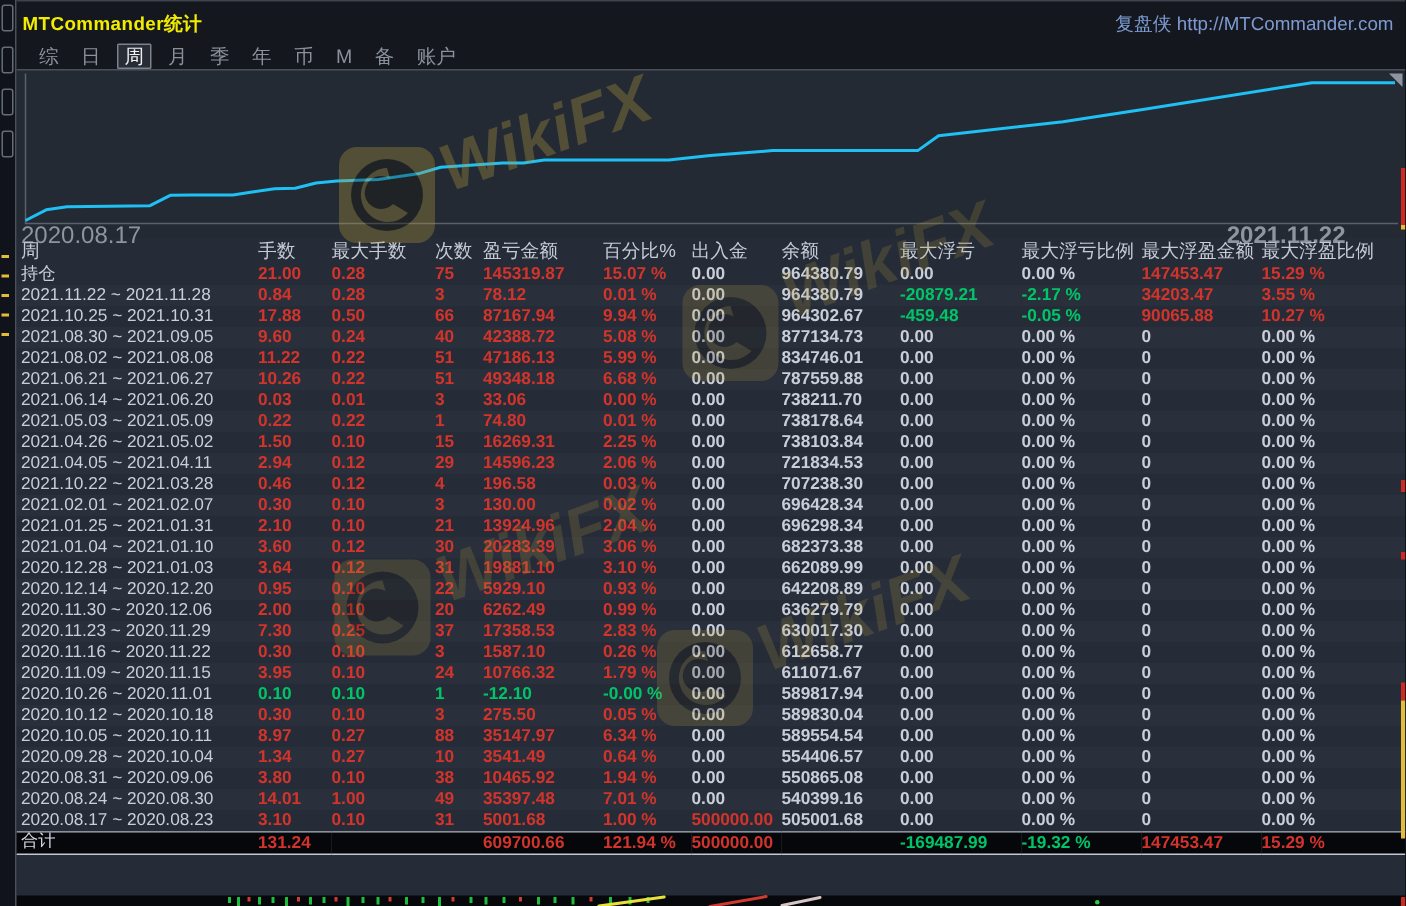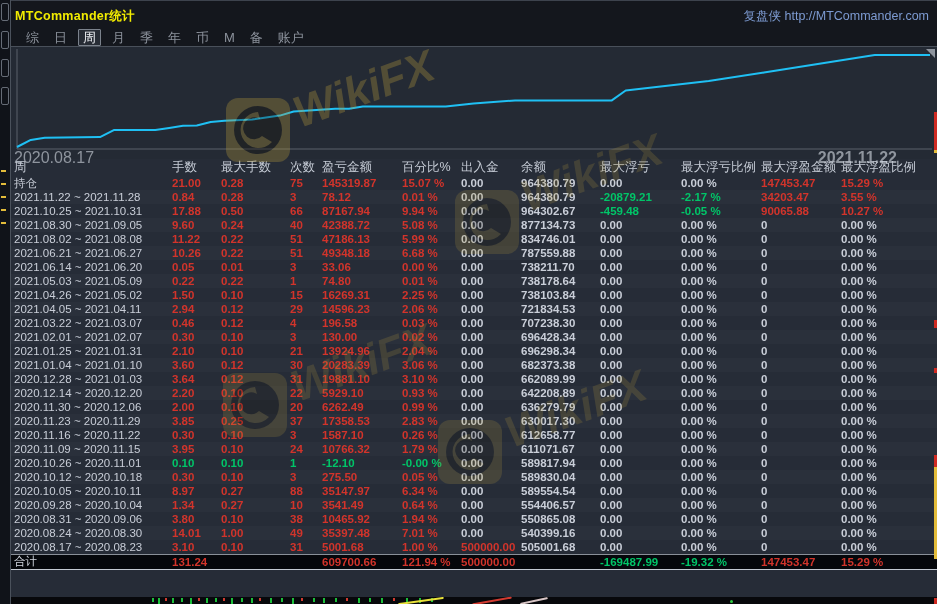--- a/index.html
+++ b/index.html
@@ -211,21 +211,21 @@
             <td class="num r">6.68 %</td>
             <td class="num w">0.00</td>
             <td class="num w">787559.88</td>
             <td class="num w">0.00</td>
             <td class="num w">0.00 %</td>
             <td class="num w">0</td>
             <td class="num w">0.00 %</td>
           </tr>
           <tr>
             <td>2021.06.14 ~ 2021.06.20</td>
-            <td class="num r">0.05</td>
+            <td class="num r">0.03</td>
             <td class="num r">0.01</td>
             <td class="num r">3</td>
             <td class="num r">33.06</td>
             <td class="num r">0.00 %</td>
             <td class="num w">0.00</td>
             <td class="num w">738211.70</td>
             <td class="num w">0.00</td>
             <td class="num w">0.00 %</td>
             <td class="num w">0</td>
             <td class="num w">0.00 %</td>
@@ -266,21 +266,21 @@
             <td class="num r">14596.23</td>
             <td class="num r">2.06 %</td>
             <td class="num w">0.00</td>
             <td class="num w">721834.53</td>
             <td class="num w">0.00</td>
             <td class="num w">0.00 %</td>
             <td class="num w">0</td>
             <td class="num w">0.00 %</td>
           </tr>
           <tr>
-            <td>2021.03.22 ~ 2021.03.07</td>
+            <td>2021.10.22 ~ 2021.03.28</td>
             <td class="num r">0.46</td>
             <td class="num r">0.12</td>
             <td class="num r">4</td>
             <td class="num r">196.58</td>
             <td class="num r">0.03 %</td>
             <td class="num w">0.00</td>
             <td class="num w">707238.30</td>
             <td class="num w">0.00</td>
             <td class="num w">0.00 %</td>
             <td class="num w">0</td>
@@ -337,21 +337,21 @@
             <td class="num r">3.10 %</td>
             <td class="num w">0.00</td>
             <td class="num w">662089.99</td>
             <td class="num w">0.00</td>
             <td class="num w">0.00 %</td>
             <td class="num w">0</td>
             <td class="num w">0.00 %</td>
           </tr>
           <tr>
             <td>2020.12.14 ~ 2020.12.20</td>
-            <td class="num r">2.20</td>
+            <td class="num r">0.95</td>
             <td class="num r">0.10</td>
             <td class="num r">22</td>
             <td class="num r">5929.10</td>
             <td class="num r">0.93 %</td>
             <td class="num w">0.00</td>
             <td class="num w">642208.89</td>
             <td class="num w">0.00</td>
             <td class="num w">0.00 %</td>
             <td class="num w">0</td>
             <td class="num w">0.00 %</td>
@@ -365,21 +365,21 @@
             <td class="num r">0.99 %</td>
             <td class="num w">0.00</td>
             <td class="num w">636279.79</td>
             <td class="num w">0.00</td>
             <td class="num w">0.00 %</td>
             <td class="num w">0</td>
             <td class="num w">0.00 %</td>
           </tr>
           <tr>
             <td>2020.11.23 ~ 2020.11.29</td>
-            <td class="num r">3.85</td>
+            <td class="num r">7.30</td>
             <td class="num r">0.25</td>
             <td class="num r">37</td>
             <td class="num r">17358.53</td>
             <td class="num r">2.83 %</td>
             <td class="num w">0.00</td>
             <td class="num w">630017.30</td>
             <td class="num w">0.00</td>
             <td class="num w">0.00 %</td>
             <td class="num w">0</td>
             <td class="num w">0.00 %</td>

